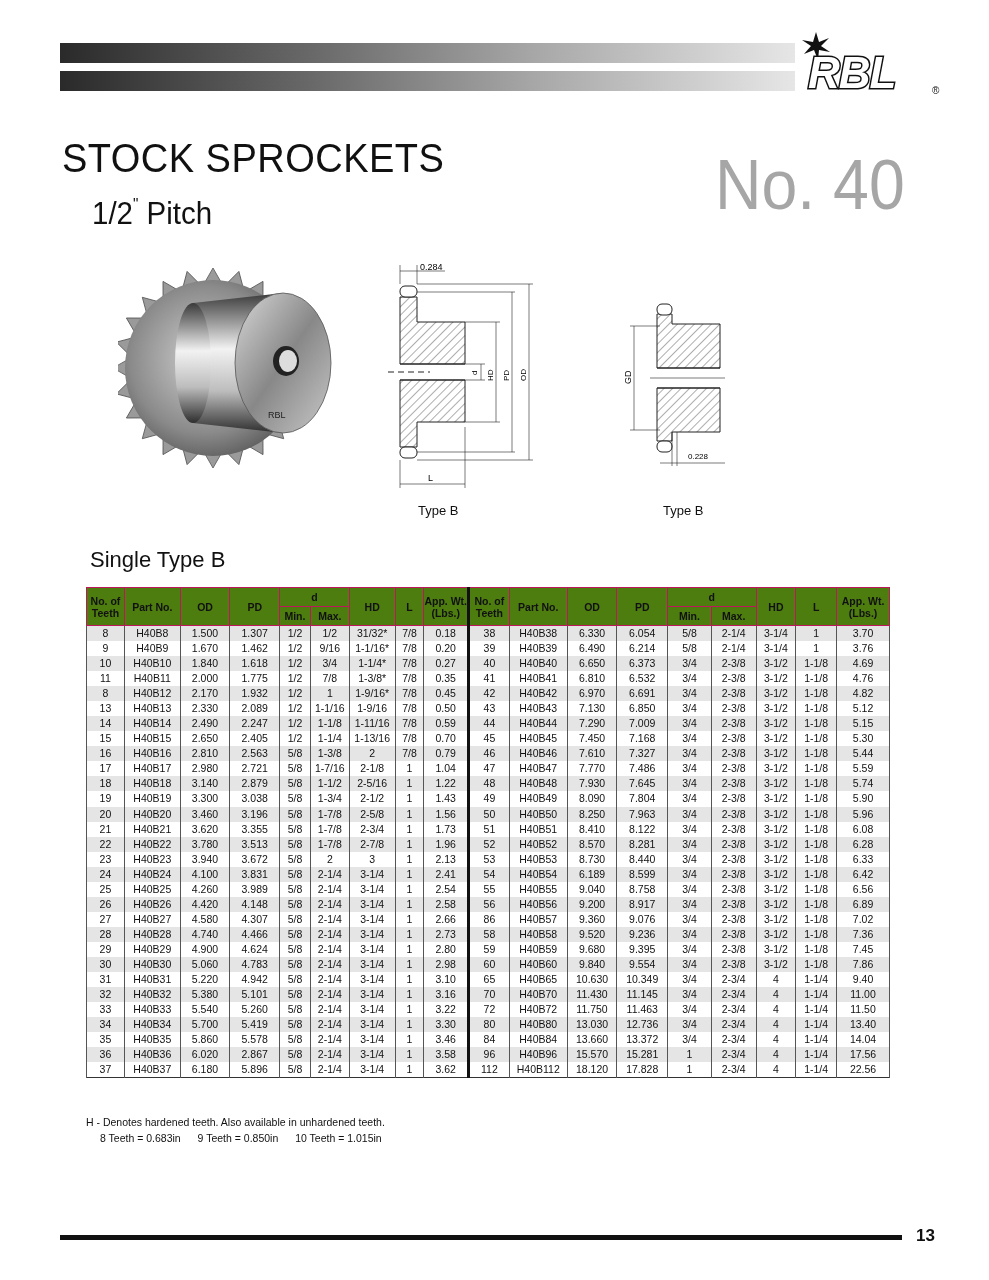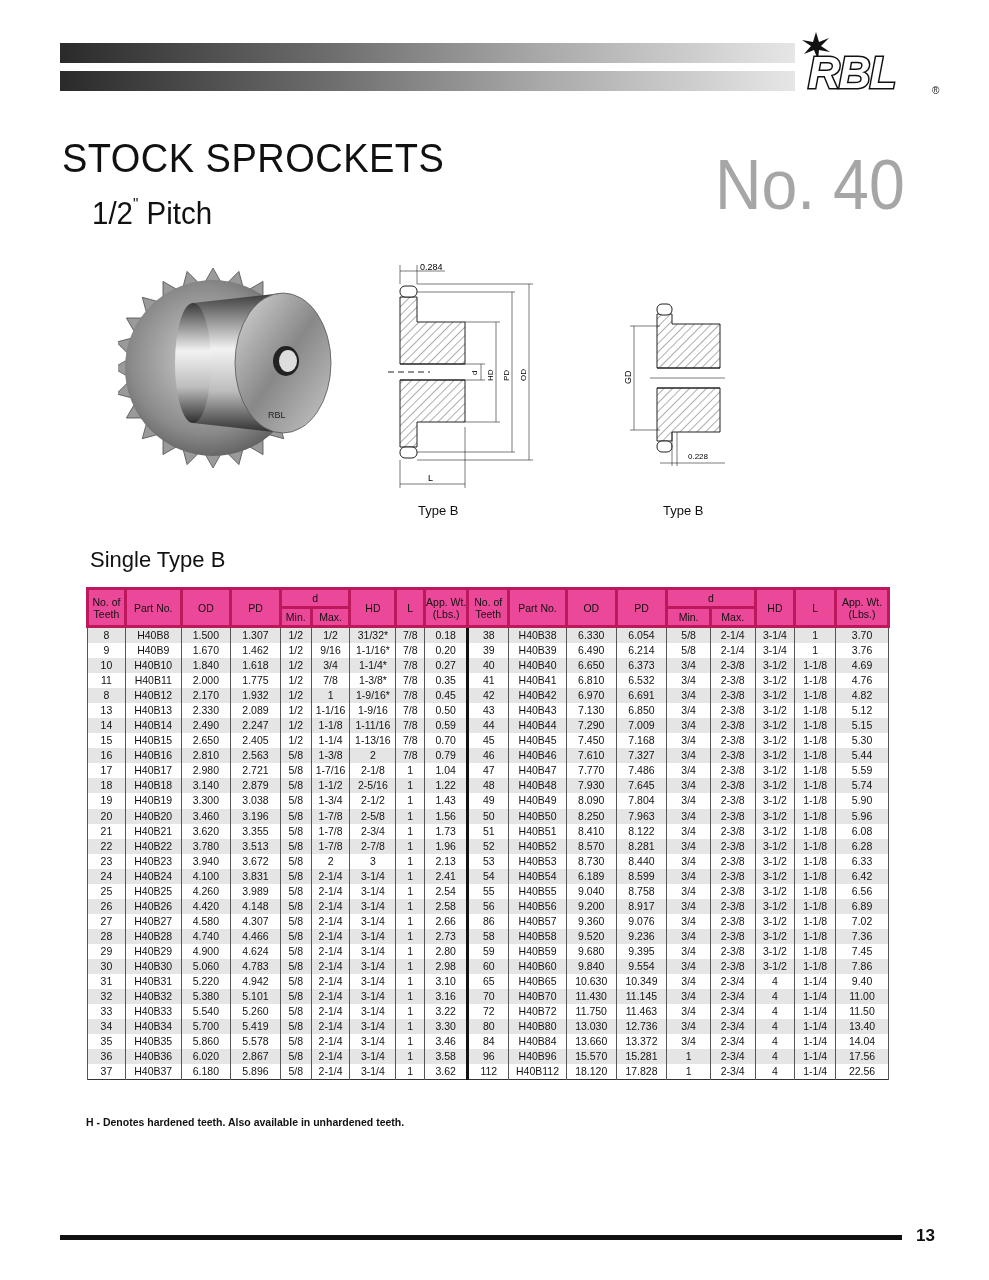--- a/index.html
+++ b/index.html
@@ -23,27 +23,27 @@
   .diag2 { position: absolute; left: 620px; top: 296px; width: 110px; height: 170px; }
   .diag-cap { position: absolute; font-size: 13px; }
   .cap1 { left: 418px; top: 503px; }
   .cap2 { left: 663px; top: 503px; }
 
   .section { position: absolute; left: 90px; top: 522px; font-size: 22px; margin-top: 25px; }
 
   table.spec { position: absolute; left: 86px; top: 587px; width: 804px; border-collapse: collapse;
                font-size: 10.5px; border: 1.5px solid #333; }
   table.spec th, table.spec td { border-left: 1px solid #555; border-right: 1px solid #555; text-align: center; padding: 0; white-space: nowrap; }
-  table.spec thead th { background: #ec4899; font-weight: normal; border: 3px solid #be185d; height: 19px; line-height: 12px; }
+  table.spec thead th { background: #4d7c0f; font-weight: bold; border: 1px solid #be185d; height: 19px; line-height: 12px; }
   table.spec tbody td { height: 15.05px; line-height: 15px; }
   table.spec tbody tr:nth-child(odd) td { background: #e5e5e5; }
   table.spec tbody tr:nth-child(even) td { background: #fff; }
   table.spec .divider { border-left: 3px solid #111 !important; }
 
-  .notes { position: absolute; left: 86px; top: 1114px; font-size: 10.5px; line-height: 16px; font-weight: bold; }
+  .notes { position: absolute; left: 86px; top: 1114px; font-size: 10.5px; line-height: 16px; }
   .notes .ind1 { padding-left: 14px; }
   .notes .ind2 { padding-left: 9px; }
   .notes span.gap { display: inline-block; width: 14px; }
 
   .footer-line { position: absolute; left: 60px; top: 1235px; width: 842px; height: 5px; background: #111; }
   .page-no { position: absolute; left: 916px; top: 1226px; font-size: 17px; font-weight: bold; }
 </style>
 </head>
 <body>
 
@@ -833,16 +833,21 @@
         <td>2-3/4</td>
         <td>4</td>
         <td>1-1/4</td>
         <td>22.56</td>
       </tr>
     </tbody>
 </table>
 
 <div class="notes">
   <div>H - Denotes hardened teeth. Also available in unhardened teeth.</div>
+  <div class="ind1">
+    <span>8 Teeth = 0.683in</span><span class="gap"></span>
+    <span>9 Teeth = 0.850in</span><span class="gap"></span>
+    <span>10 Teeth = 1.015in</span>
+  </div>
 </div>
 
 <div class="footer-line"></div>
 <div class="page-no">13</div>
 
 </body></html>

